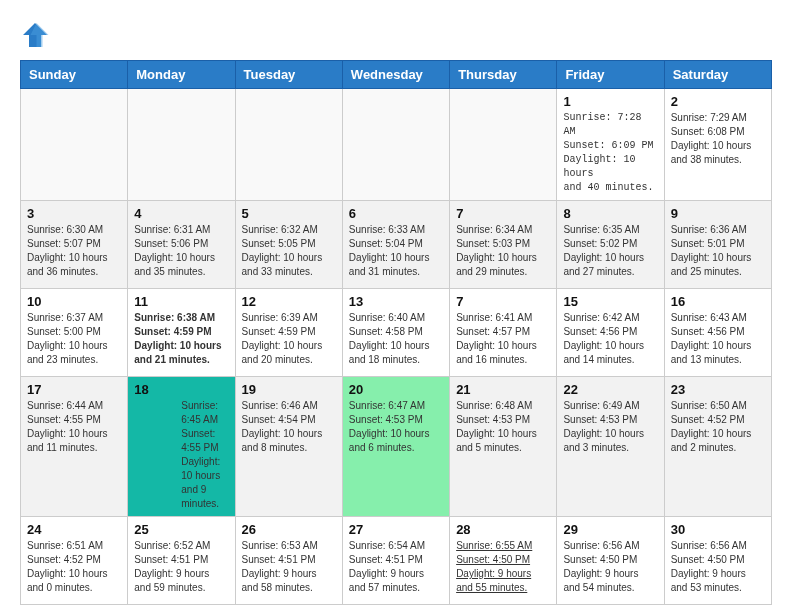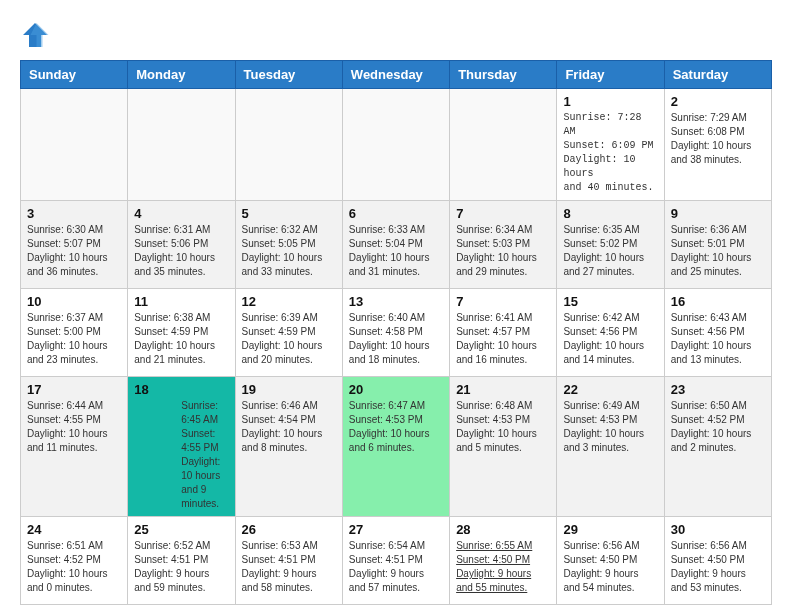--- a/index.html
+++ b/index.html
@@ -198,21 +198,21 @@
       <tr class="week-row">
         <td>
           <span class="day-number">10</span>
           <div class="day-info" style="white-space: pre-line;">Sunrise: 6:37 AM
 Sunset: 5:00 PM
 Daylight: 10 hours
 and 23 minutes.</div>
         </td>
         <td>
           <span class="day-number">11</span>
-          <div class="day-info" style="white-space: pre-line;">Sunrise: 6:38 AM
+          <div class="day-info" style="white-space: pre-line; font-weight: bold;">Sunrise: 6:38 AM
 Sunset: 4:59 PM
 Daylight: 10 hours
 and 21 minutes.</div>
         </td>
         <td>
           <span class="day-number">12</span>
           <div class="day-info" style="white-space: pre-line;">Sunrise: 6:39 AM
 Sunset: 4:59 PM
 Daylight: 10 hours
 and 20 minutes.</div>

